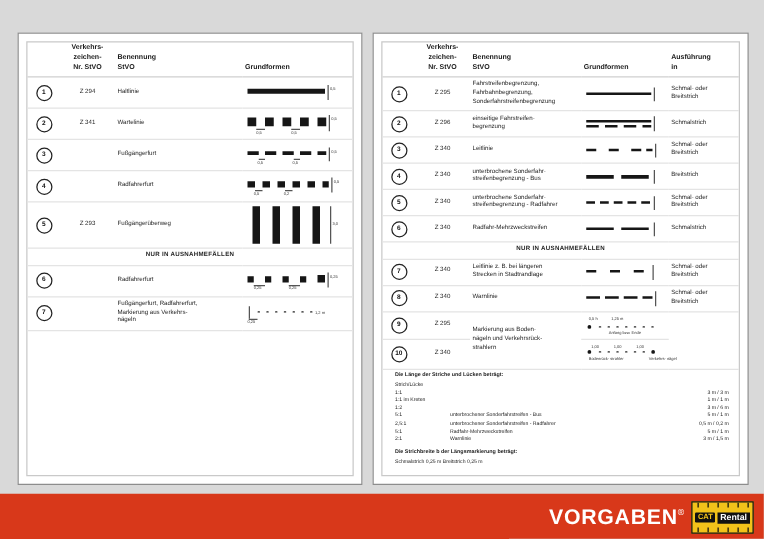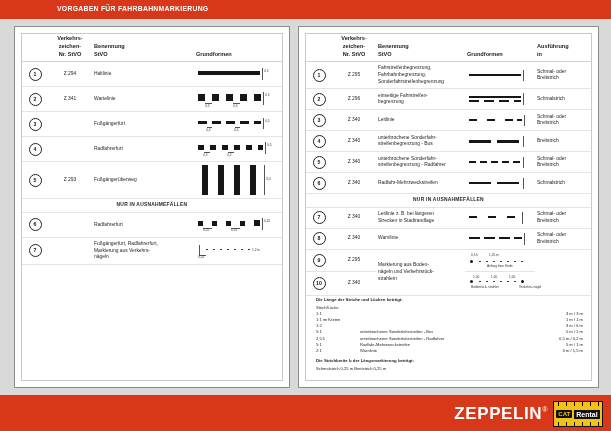--- a/index.html
+++ b/index.html
@@ -129,23 +129,20 @@
   .fn-tbl td.c1{width:34px;}
   .fn-tbl td.c2{width:118px;}
   .fn-tbl td.c3{text-align:right;width:54px;}
   .fn-gap{height:4px;}
 </style>
 </head>
 <body>
 
 <div class="page">
 
-  <div class="top-bar">
-    <div class="title">VORGABEN FÜR FAHRBAHNMARKIERUNG</div>
-  </div>
 
   <div class="panel panel-left">
     <div class="inner-frame">
       <table class="spec">
         <tbody>
             <tr class="hdr-row">
           <th class="num-cell"></th>
           <th class="sign-cell" style="text-align:center">
             <span>Verkehrs-</span><br>
             <span>zeichen-</span><br>
@@ -588,21 +585,21 @@
         </tbody>
           </table>
         <div class="fn-gap"></div>
         <div class="fn-title">Die Strichbreite b der Längsmarkierung beträgt:</div>
         <div>Schmalstrich 0,25 m    Breitstrich 0,25 m</div>
       </div>
     </div>
   </div>
 
   <div class="bottom-bar">
-    <div class="zeppelin"><span>ZEPPELIN</span><sup>®</sup></div>
+    <div class="zeppelin"><span>VORGABEN</span><sup>®</sup></div>
     <div class="cat-badge">
       <div class="ticks-top">
           <i></i>
           <i></i>
           <i></i>
           <i></i>
           <i></i>
           <i></i>
         </div>
       <div class="ticks-bot">

